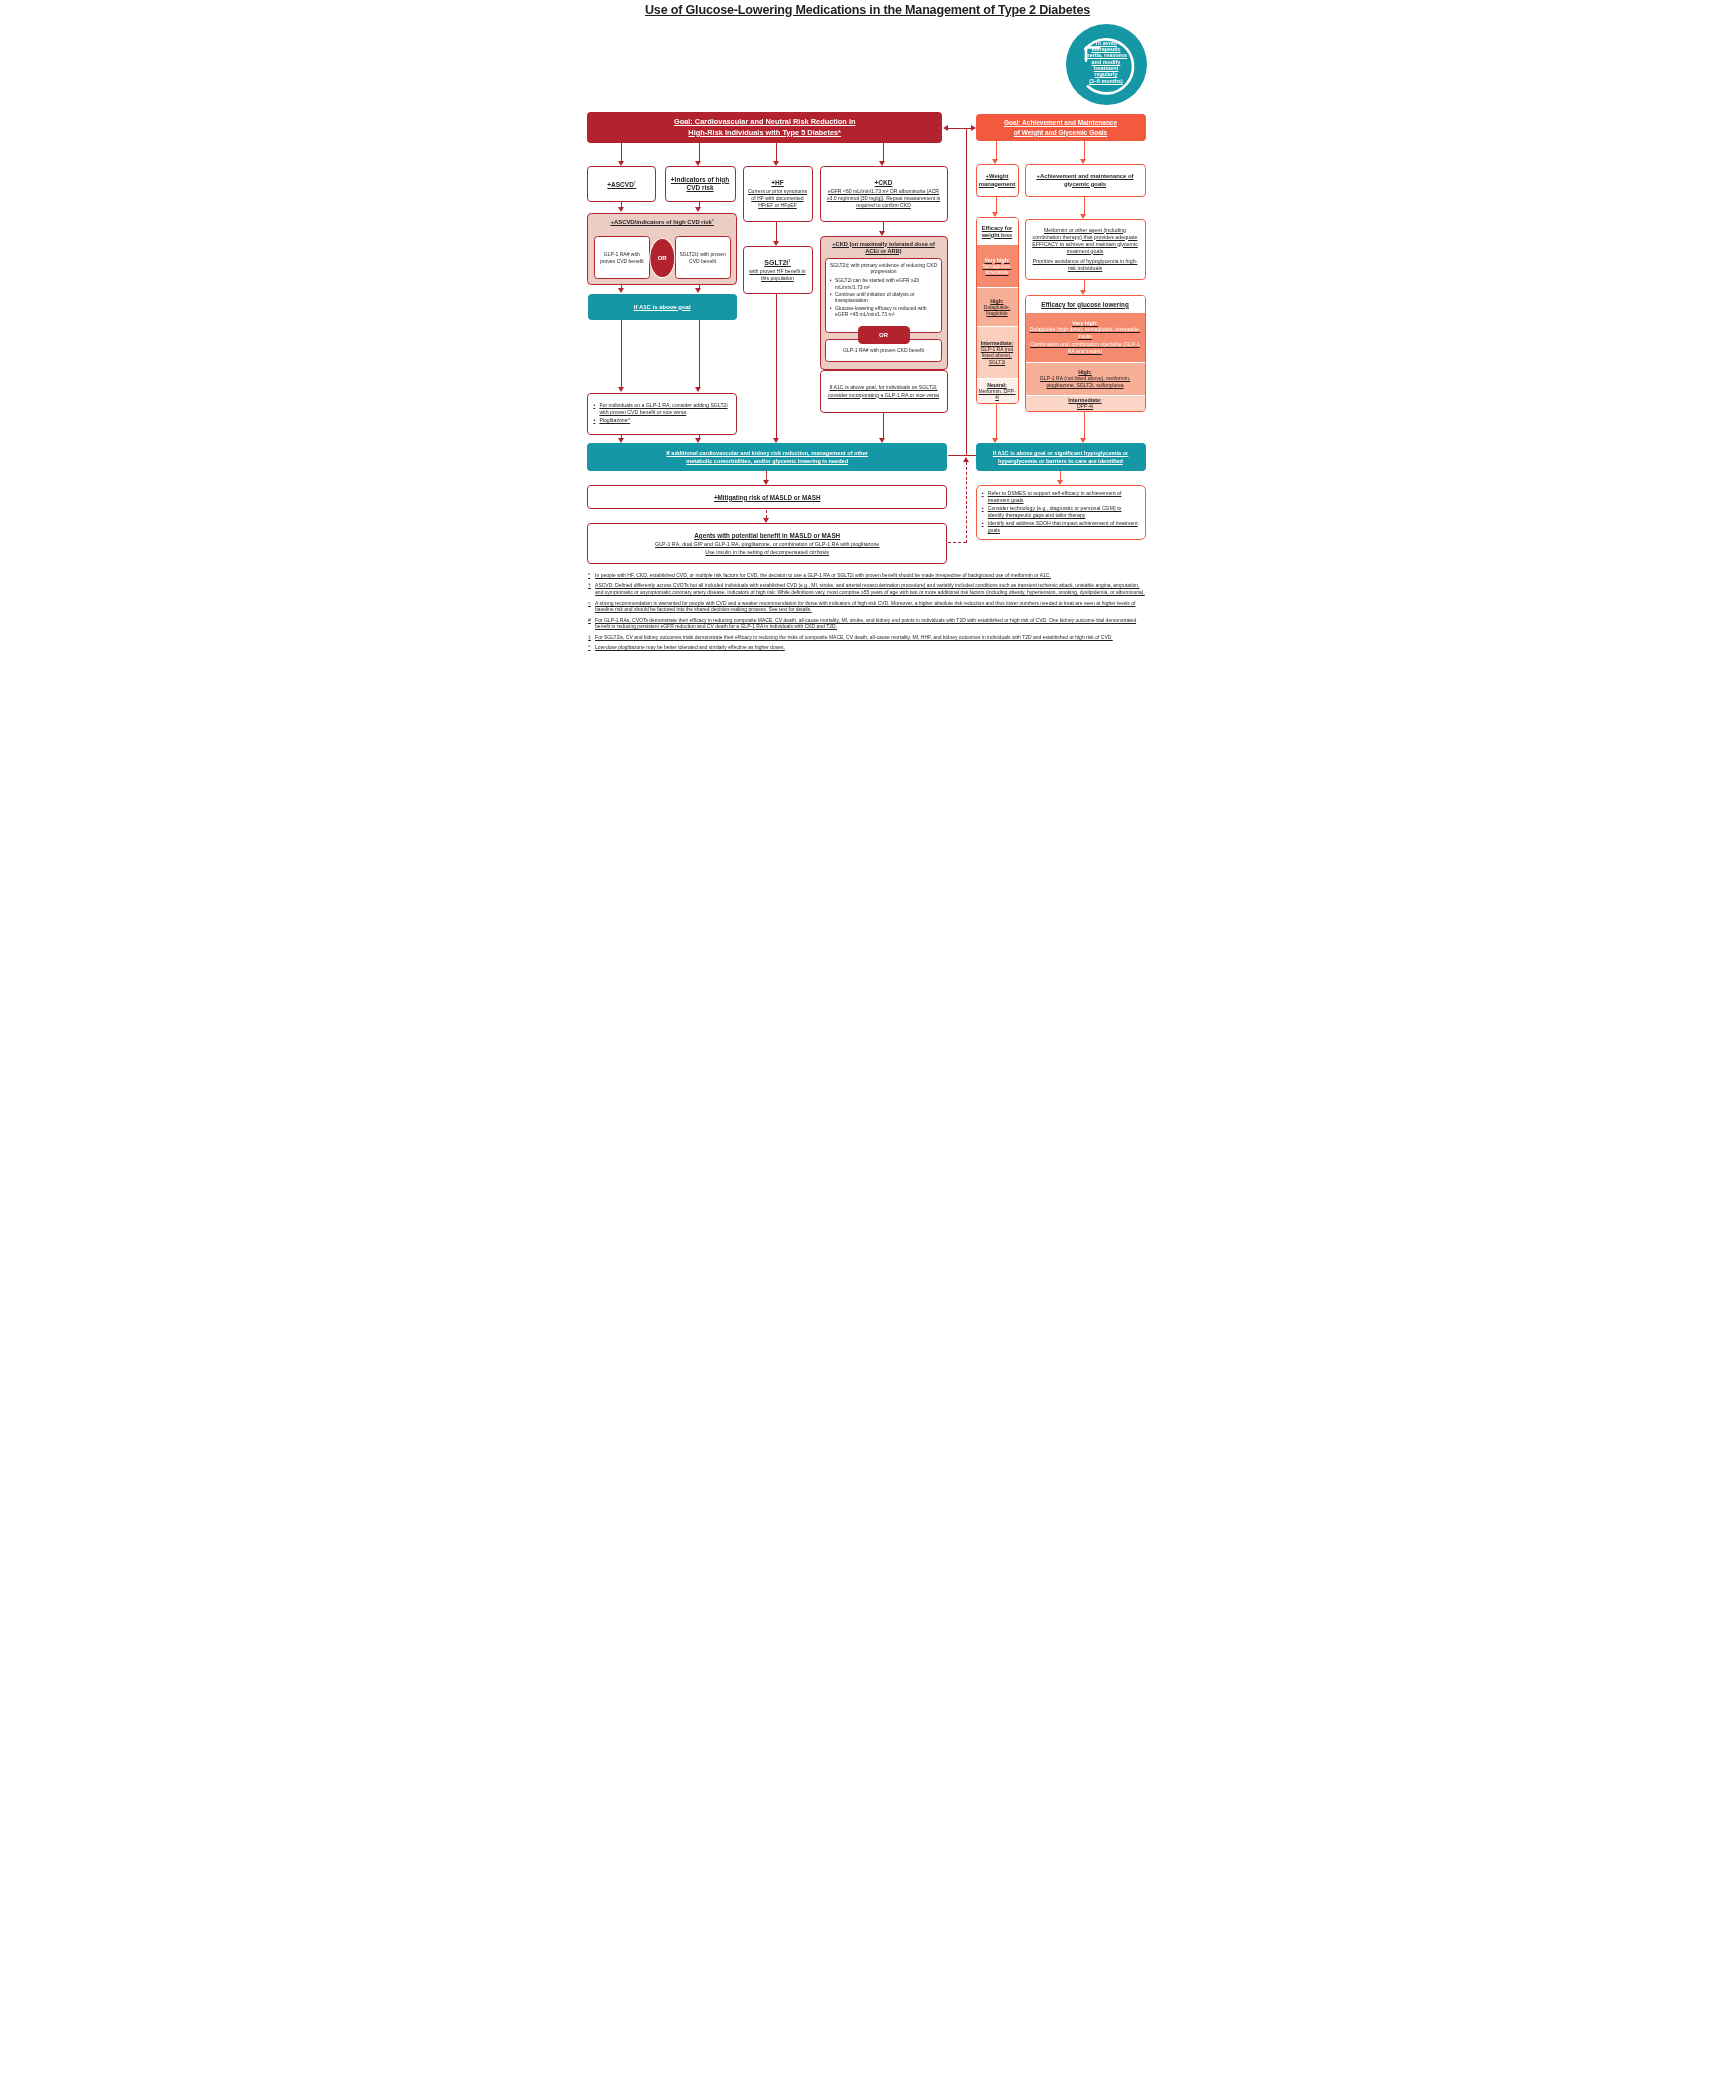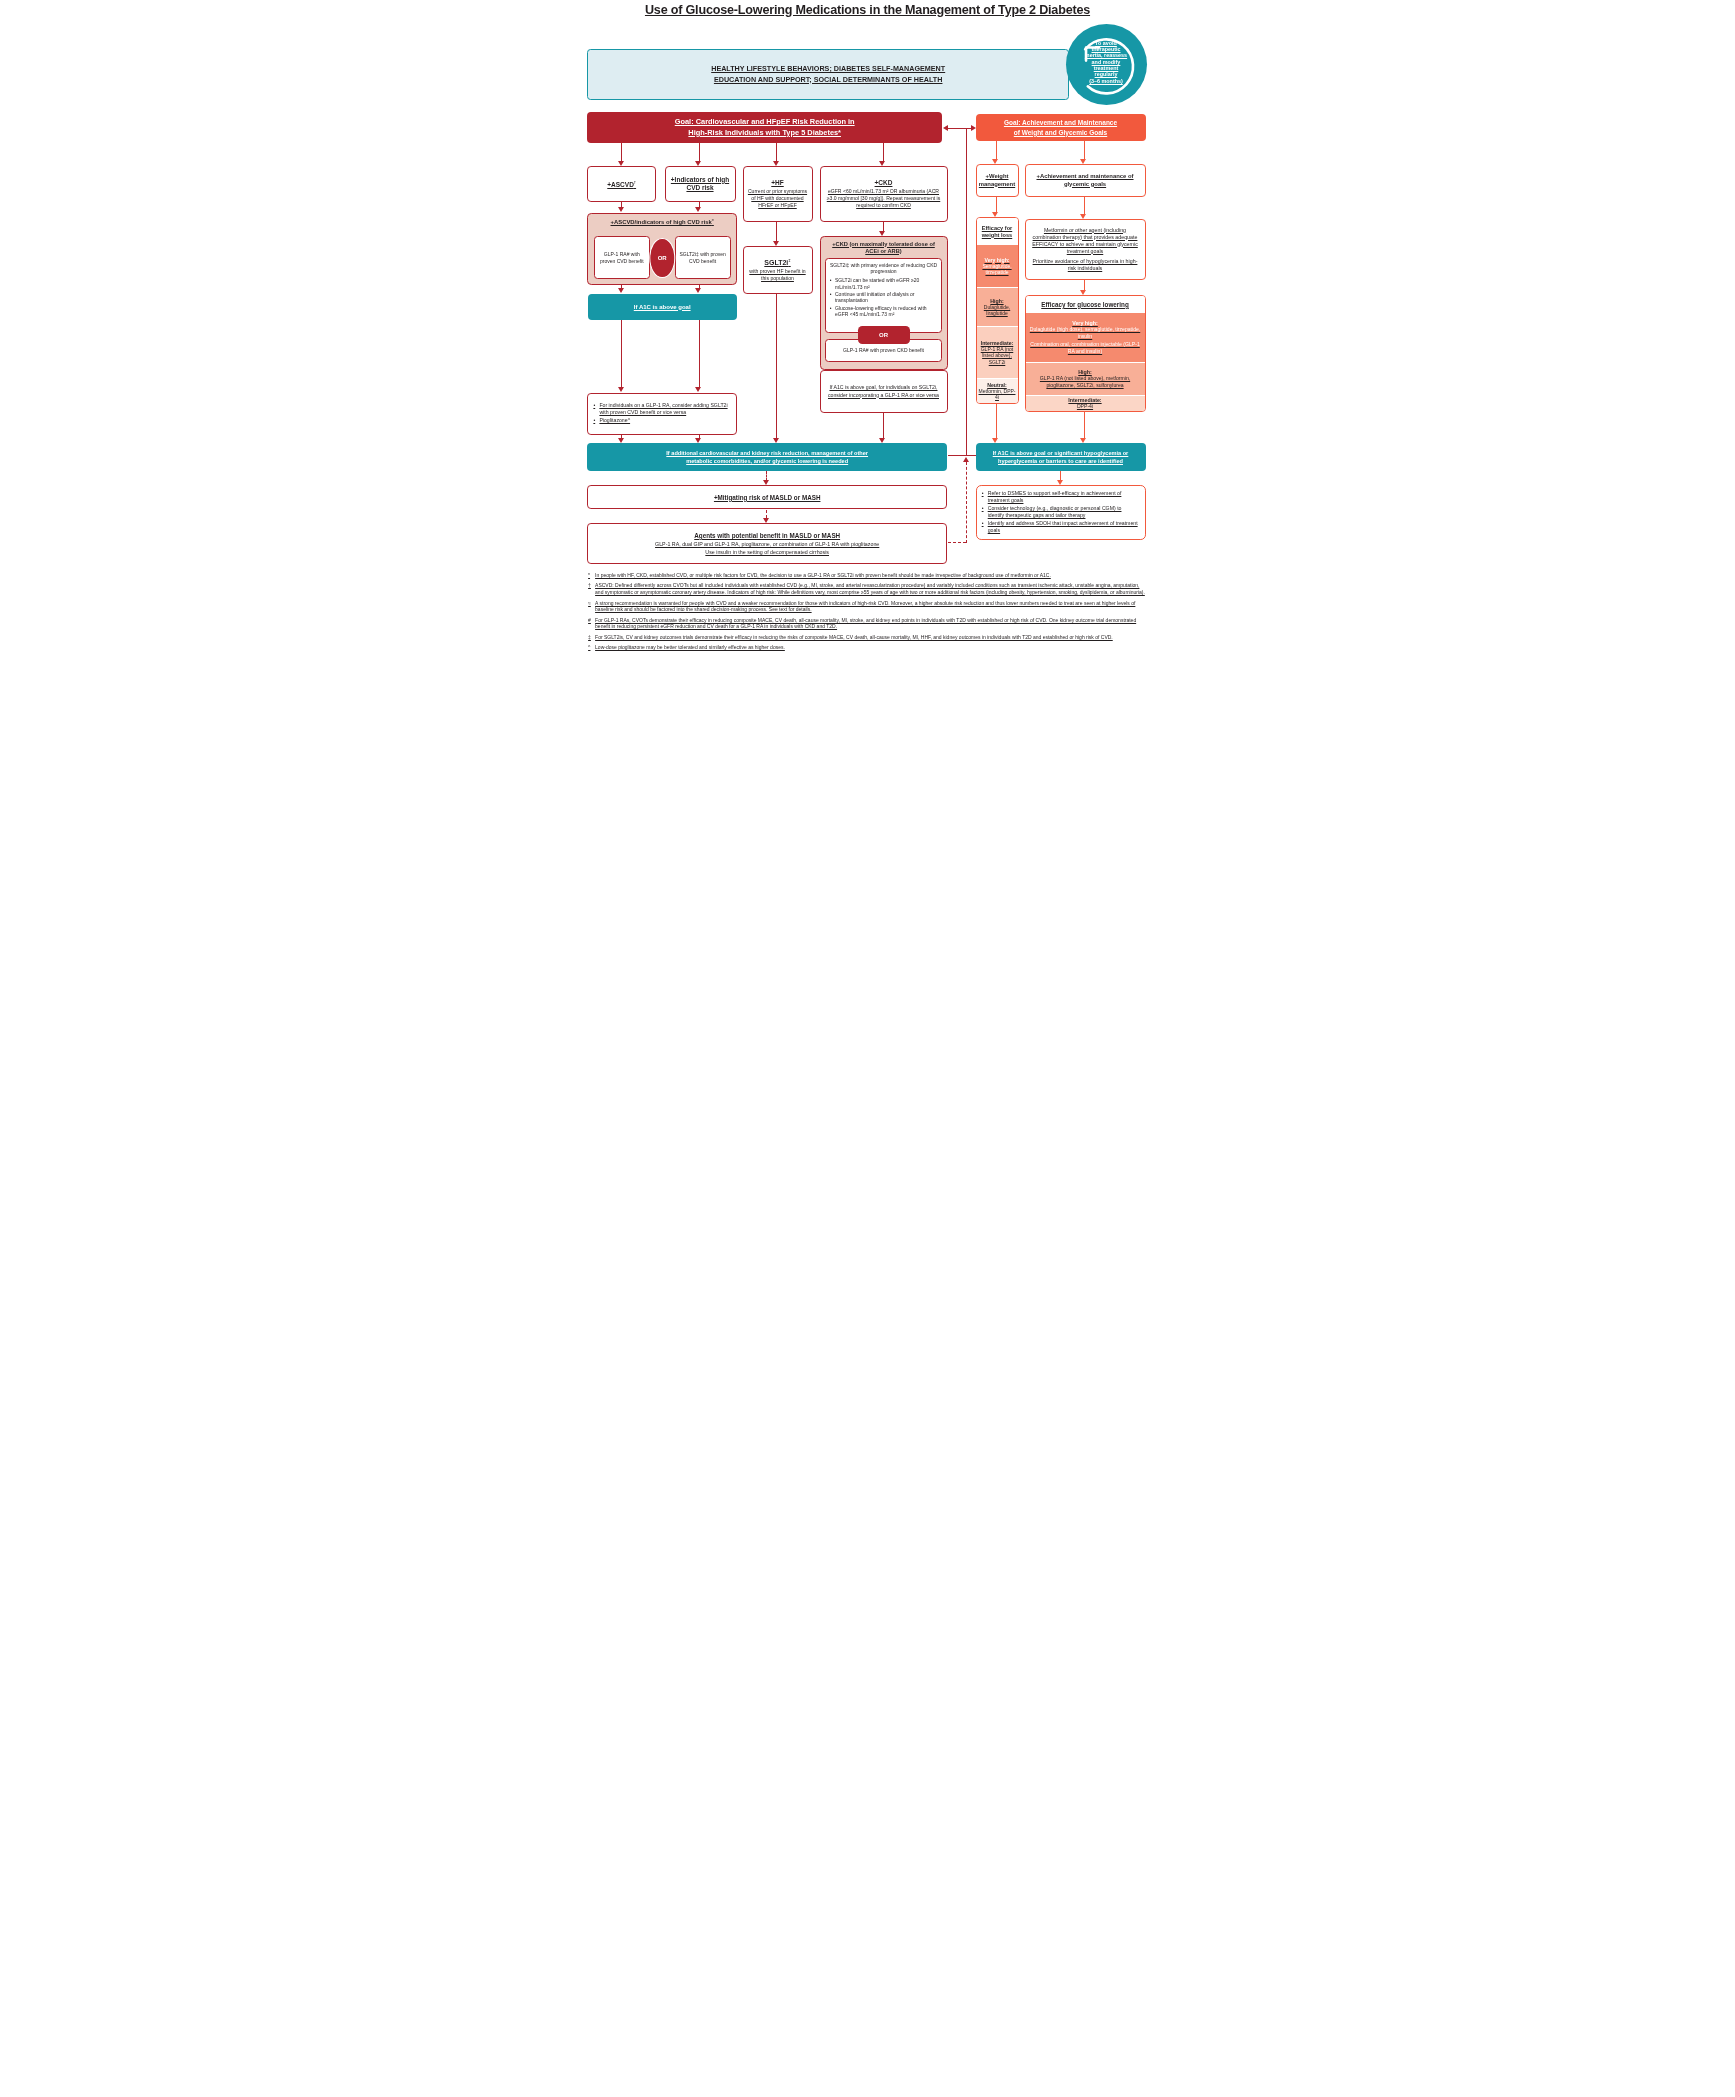--- a/index.html
+++ b/index.html
@@ -66,43 +66,39 @@
   .fn{display:flex;margin-bottom:3.9px;}
   .fn .m{width:7px;flex:none;}
 </style>
 </head>
 <body>
 
 <div id="stage">
 
   <div class="abs" id="title">Use of Glucose-Lowering Medications in the Management of Type 2 Diabetes</div>
 
-  <div class="abs" id="banner">
-    <div>HEALTHY LIFESTYLE BEHAVIORS; DIABETES SELF-MANAGEMENT</div>
-    <div>EDUCATION AND SUPPORT; SOCIAL DETERMINANTS OF HEALTH</div>
-  </div>
 
   <div class="abs" id="badge">
     <svg width="81" height="81" viewBox="0 0 186 186">
       <path d="M 50 143 A 62 62 0 1 0 44 58" fill="none" stroke="#fff" stroke-width="6" stroke-linecap="round"></path>
       <path d="M 46 84 L 46 54 L 76 54" fill="none" stroke="#fff" stroke-width="6" stroke-linecap="round" stroke-linejoin="round"></path>
     </svg>
     <div class="txt">
       <div>To avoid</div>
       <div>therapeutic</div>
       <div>inertia, reassess</div>
       <div>and modify</div>
       <div>treatment</div>
       <div>regularly</div>
       <div>(3–6 months)</div>
     </div>
   </div>
 
   <div class="abs goalhdr" id="lhdr">
-    <div>Goal: Cardiovascular and HFpEF Risk Reduction in</div>
+    <div>Goal: Cardiovascular and Neutral Risk Reduction in</div>
     <div>High-Risk Individuals with Type 5 Diabetes*</div>
   </div>
   <div class="abs goalhdr" id="rhdr">
     <div>Goal: Achievement and Maintenance</div>
     <div>of Weight and Glycemic Goals</div>
   </div>
 
   <div class="hz" style="left:360px;top:128px;width:26px;"></div>
   <div class="hl" style="left:357px;top:125px;"></div>
   <div class="hr" style="left:385px;top:125px;"></div>

